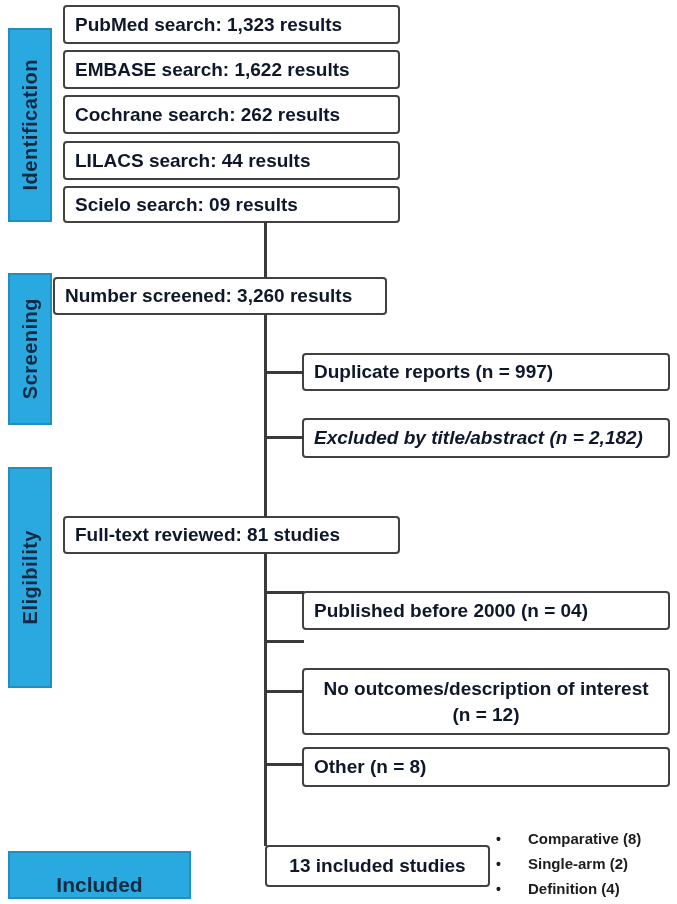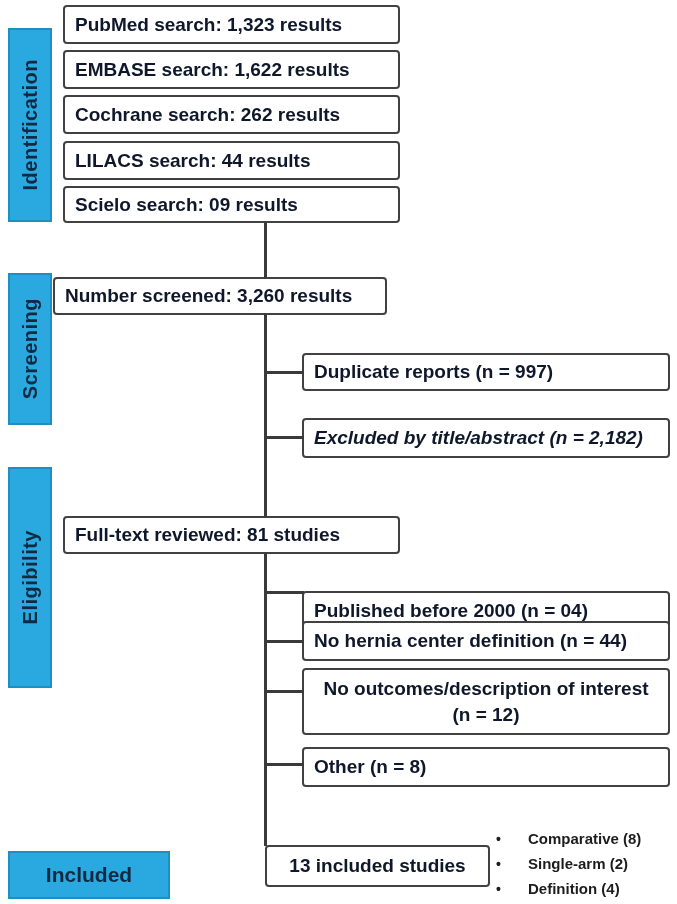--- a/index.html
+++ b/index.html
@@ -97,37 +97,36 @@
 
   <div class="stage" style="left:8px; top:28px; width:44px; height:194px;">
     <span class="vlabel">Identification</span>
   </div>
   <div class="stage" style="left:8px; top:273px; width:44px; height:152px;">
     <span class="vlabel">Screening</span>
   </div>
   <div class="stage" style="left:8px; top:467px; width:44px; height:221px;">
     <span class="vlabel">Eligibility</span>
   </div>
-  <div class="stage" style="left:8px; top:851px; width:162px; height:48px;">
+  <div class="stage" style="left:8px; top:851px; width:183px; height:48px;align-items:flex-end;">
     <span class="hlabel">Included</span>
   </div>
 
   <div class="box" style="left:63px; top:5px;   width:337px; height:39px;">PubMed search: 1,323 results</div>
   <div class="box" style="left:63px; top:50px;  width:337px; height:39px;">EMBASE search: 1,622 results</div>
   <div class="box" style="left:63px; top:95px;  width:337px; height:39px;">Cochrane search: 262 results</div>
   <div class="box" style="left:63px; top:141px; width:337px; height:39px;">LILACS search: 44 results</div>
   <div class="box" style="left:63px; top:186px; width:337px; height:37px;">Scielo search: 09 results</div>
 
   <div class="box" style="left:53px; top:277px; width:334px; height:38px;">Number screened: 3,260 results</div>
   <div class="box" style="left:302px; top:353px; width:368px; height:38px;">Duplicate reports (n = 997)</div>
   <div class="box" style="left:302px; top:418px; width:368px; height:40px;font-style:italic;">Excluded by title/abstract (n = 2,182)</div>
 
   <div class="box" style="left:63px; top:516px; width:337px; height:38px;">Full-text reviewed: 81 studies</div>
   <div class="box" style="left:302px; top:591px; width:368px; height:39px;">Published before 2000 (n = 04)</div>
-  <div class="box" style="left:302px; top:621px; width:368px; height:40px;">No hernia center definition (n = 44)</div>
   <div class="box multiline" style="left:302px; top:668px; width:368px; height:67px;">
     <span>No outcomes/description of interest</span>
     <span>(n = 12)</span>
   </div>
   <div class="box" style="left:302px; top:747px; width:368px; height:40px;">Other (n = 8)</div>
 
   <div class="box center" style="left:265px; top:845px; width:225px; height:42px;">13 included studies</div>
 
   <div class="bullets">
     <div class="bullet-row">

